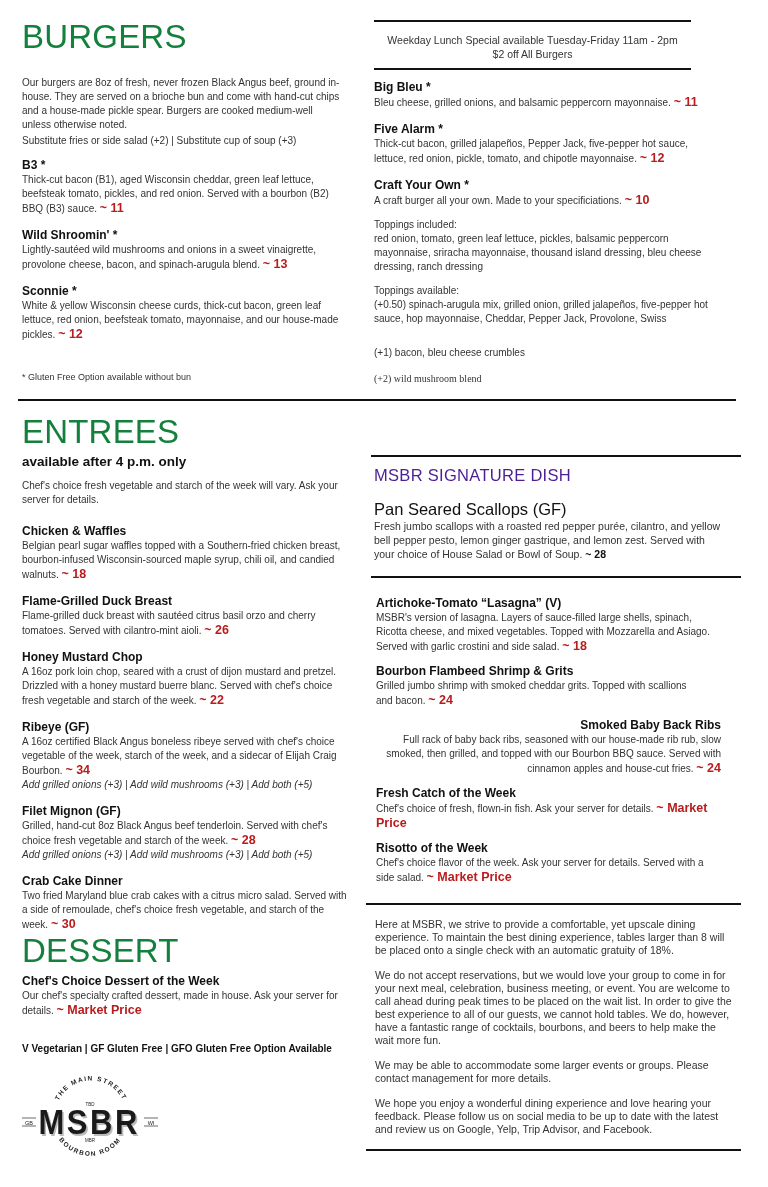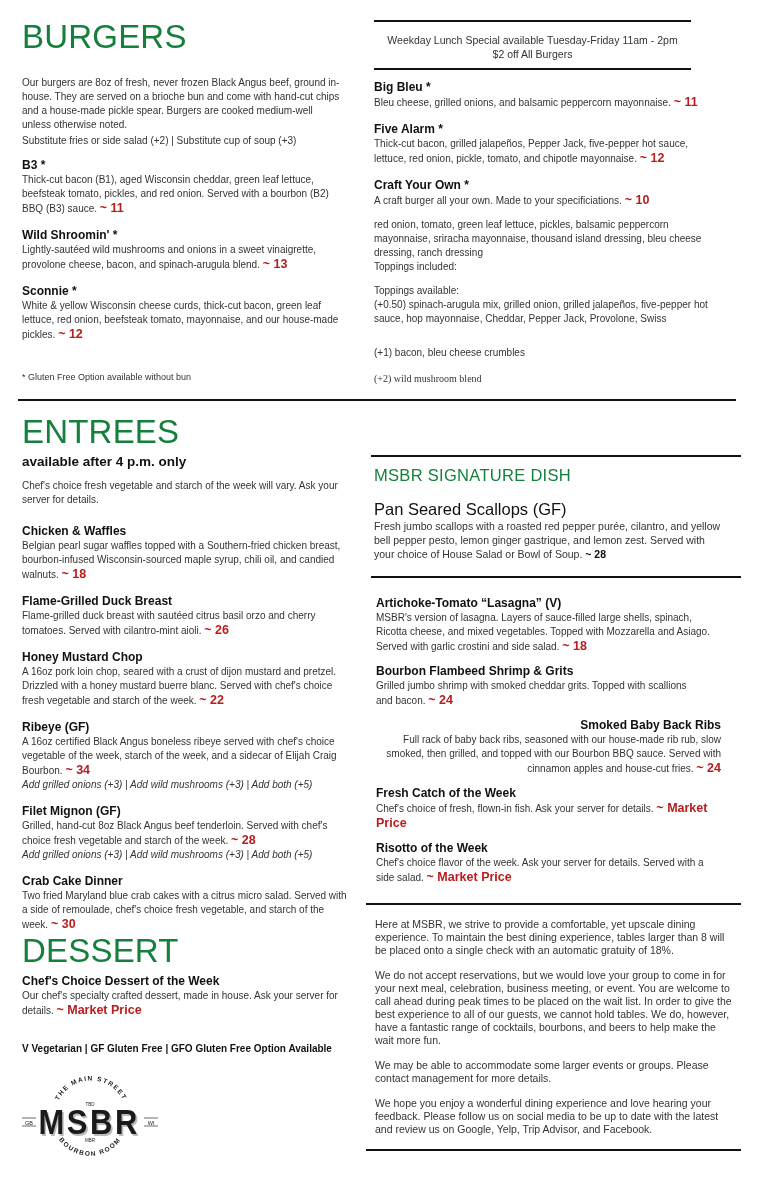--- a/index.html
+++ b/index.html
@@ -8,21 +8,21 @@
   .abs { position: absolute; }
   .h1 { font-size: 33px; font-weight: normal; color: #15803d; letter-spacing: 0.2px; }
   .body { font-size: 10px; line-height: 14px; color: #333; }
   .name { font-size: 12px; font-weight: bold; color: #111; line-height: 15px; }
   .price { font-size: 12.5px; font-weight: bold; color: #b91c1c; }
   .ital { font-style: italic; }
   .rule { position: absolute; height: 2px; background: #111; }
   .item { margin-bottom: 10px; }
   .para { margin-bottom: 12px; }
   .center { text-align: center; }
-  .sig-title { font-size: 16.5px; color: #15803d; letter-spacing: 0.3px; }
+  .sig-title { font-size: 16.5px; color: #4c1d95; letter-spacing: 0.3px; }
   .sig-name { font-size: 16.5px; color: #111; line-height: 20px; }
   .subhead { font-size: 13.5px; font-weight: bold; color: #111; }
   .logo { position: absolute; left: 22px; top: 1064px; width: 136px; height: 104px; }
 </style>
 </head>
 <body>
 
 <div class="abs h1" style="left:22px; top:18px;">BURGERS</div>
 
 <div class="abs body" style="left:22px; top:76px; width:320px;">Our burgers are 8oz of fresh, never frozen Black Angus beef, ground in-house. They are served on a brioche bun and come with hand-cut chips and a house-made pickle spear. Burgers are cooked medium-well unless otherwise noted.</div>
@@ -59,22 +59,22 @@
   </div>
   <div class="item" style="margin-top:12px;">
     <div class="name">Five Alarm *</div>
     <div class="body" style="width:330px;"><span>Thick-cut bacon, grilled jalapeños, Pepper Jack, five-pepper hot sauce, lettuce, red onion, pickle, tomato, and chipotle mayonnaise.</span> <span class="price">~ 12</span></div>
   </div>
   <div class="item" style="margin-top:12px;">
     <div class="name">Craft Your Own *</div>
     <div class="body"><span>A craft burger all your own. Made to your specificiations.</span> <span class="price">~ 10</span></div>
   </div>
   <div class="body" style="margin-top:6px; width:340px;">
+    <div>Toppings included:</div>
     <div>red onion, tomato, green leaf lettuce, pickles, balsamic peppercorn mayonnaise, sriracha mayonnaise, thousand island dressing, bleu cheese dressing, ranch dressing</div>
-    <div>Toppings included:</div>
   </div>
   <div class="body" style="margin-top:10px; width:350px;">
     <div>Toppings available:</div>
     <div>(+0.50) spinach-arugula mix, grilled onion, grilled jalapeños, five-pepper hot sauce, hop mayonnaise, Cheddar, Pepper Jack, Provolone, Swiss</div>
   </div>
   <div class="body" style="margin-top:20px;">(+1) bacon, bleu cheese crumbles</div>
   <div class="body" style="margin-top:12px;font-family:Liberation Serif, serif;">(+2) wild mushroom blend</div>
 </div>
 
 <div class="rule" style="left:18px; top:399px; width:718px;"></div>

